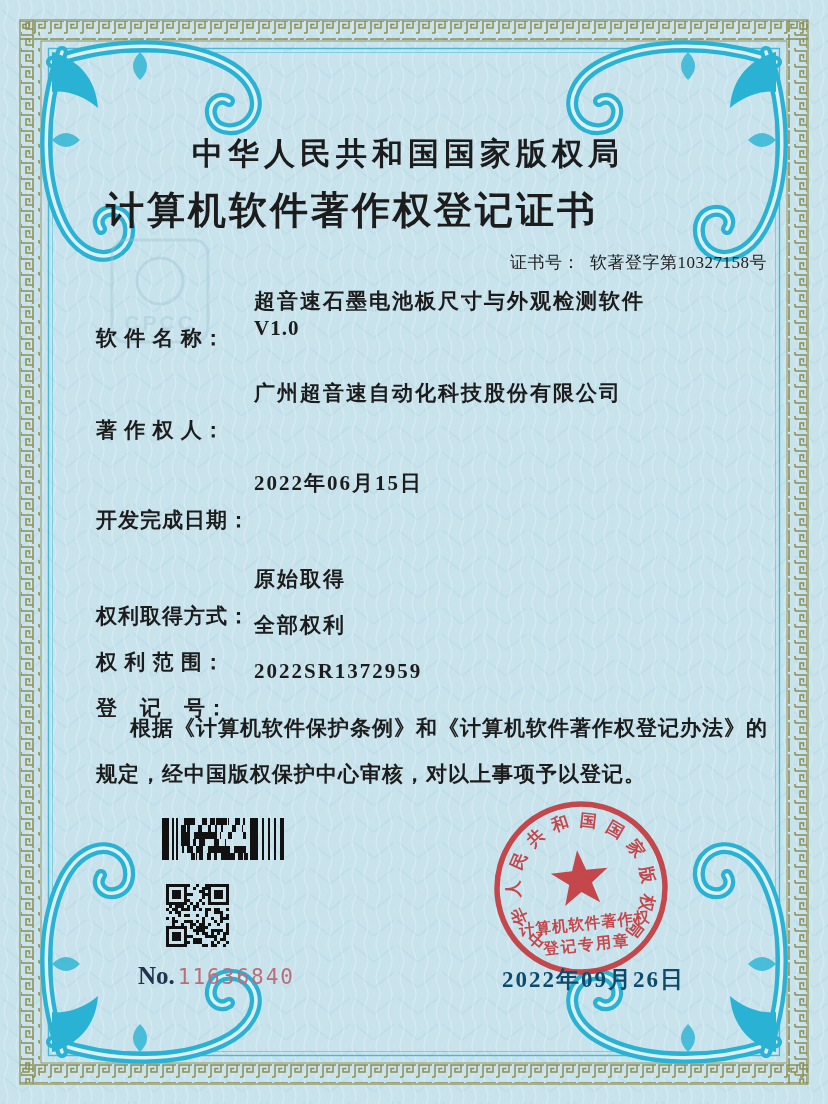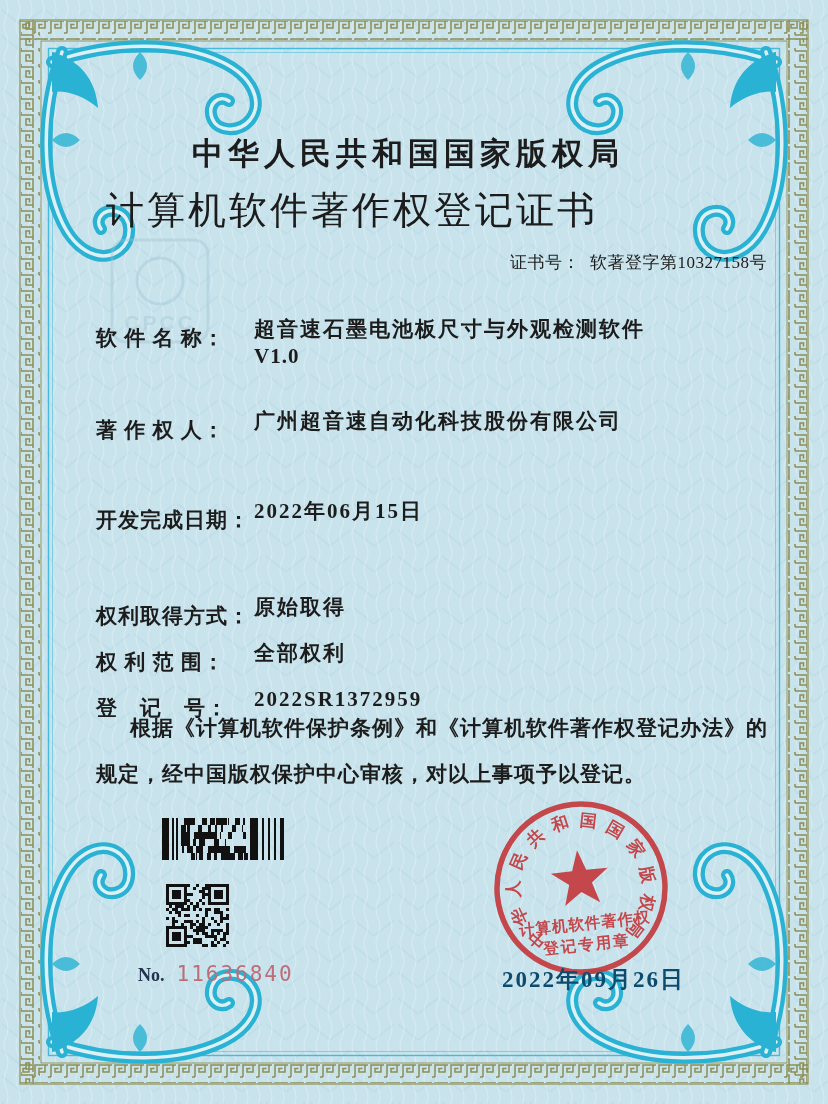--- a/index.html
+++ b/index.html
@@ -8,43 +8,43 @@
     background:#c8e3ec;color:#1c1c1c;
     font-family:"Liberation Serif","DejaVu Serif",serif;
   }
   .bg-svg{position:absolute;left:0;top:0;}
   .authority{
     position:absolute;top:133px;left:0;width:816px;text-align:center;
     font-size:31px;font-weight:700;letter-spacing:5px;white-space:nowrap;
   }
   .cert-title{
     position:absolute;top:185px;left:0;width:704px;text-align:center;
-    font-size:38px;font-weight:400;letter-spacing:3px;white-space:nowrap;
+    font-size:38px;font-weight:700;letter-spacing:3px;white-space:nowrap;
   }
   .certno{
     position:absolute;top:251px;left:510px;font-size:17px;font-weight:400;
     letter-spacing:.5px;white-space:nowrap;
   }
   .certno .certno-val{margin-left:10px;letter-spacing:.5px;}
   .row{
     position:absolute;left:96px;font-size:21px;font-weight:600;
     letter-spacing:1px;white-space:nowrap;line-height:1.3;
   }
   .row .lab{display:inline-block;width:158px;vertical-align:top;margin-top:37px;}
-  .row .val{display:inline-block;letter-spacing:2px;margin-top:28px;}
+  .row .val{display:inline-block;letter-spacing:2px;}
   .val2{display:block;letter-spacing:1px;}
   .stmt{
     position:absolute;font-size:21px;font-weight:600;letter-spacing:1px;
     white-space:nowrap;
   }
   .serial{position:absolute;top:962px;left:138px;white-space:nowrap;}
-  .serial .no-lab{font-size:18px;font-weight:600;color:#22334d;}
+  .serial .no-lab{font-size:25px;font-weight:600;color:#22334d;}
   .serial .no-num{
     font-family:"DejaVu Sans Mono","Liberation Mono",monospace;
-    font-size:21px;color:#bd6d78;letter-spacing:2px;margin-left:12px;
+    font-size:21px;color:#bd6d78;letter-spacing:2px;margin-left:3px;
   }
   .issue-date{
     position:absolute;top:964px;left:502px;font-size:23px;font-weight:700;
     letter-spacing:2px;color:#0c4a6e;white-space:nowrap;
   }
   .seal-svg{position:absolute;left:488px;top:795px;opacity:.92;}
   .code-svg{position:absolute;}
 </style>
 </head>
 <body>

